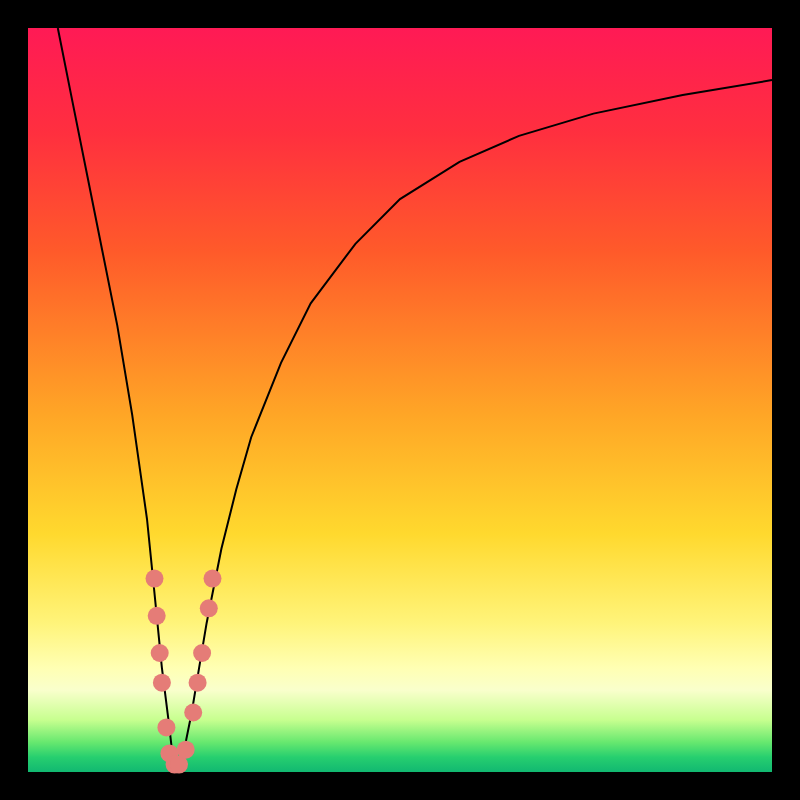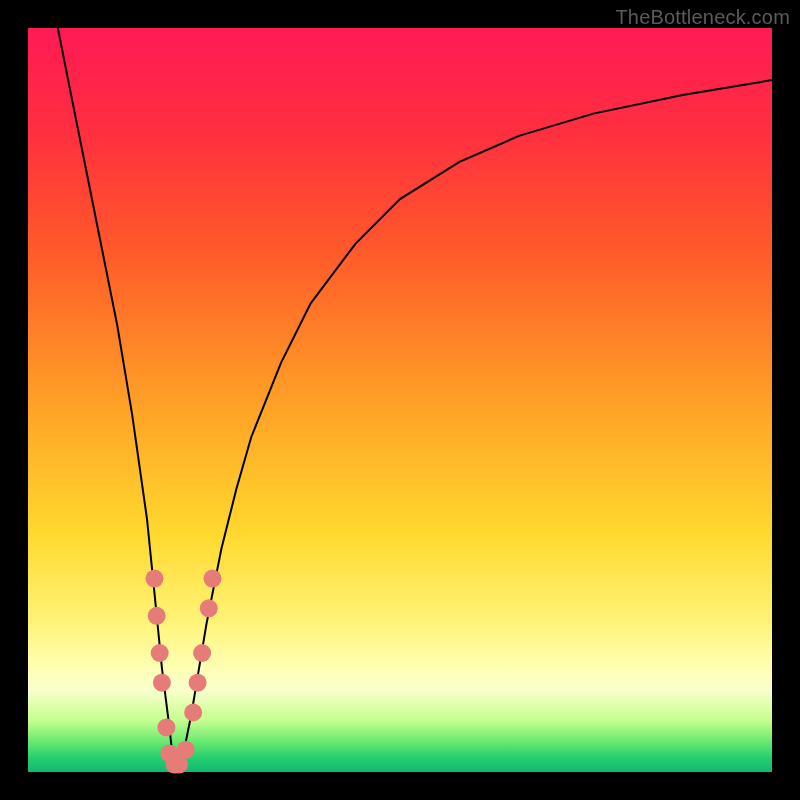--- a/index.html
+++ b/index.html
@@ -87,14 +87,13 @@
           <circle cx="151.0" cy="736.6" r="9" class="marker"></circle>
           <circle cx="157.7" cy="721.7" r="9" class="marker"></circle>
           <circle cx="165.2" cy="684.5" r="9" class="marker"></circle>
           <circle cx="169.6" cy="654.7" r="9" class="marker"></circle>
           <circle cx="174.1" cy="625.0" r="9" class="marker"></circle>
           <circle cx="180.8" cy="580.3" r="9" class="marker"></circle>
           <circle cx="184.5" cy="550.6" r="9" class="marker"></circle>
         </g>
     </svg>
   </div>
-  <div class="watermark">TheBottleneck.com</div>
 </div>
 
 </body></html>

